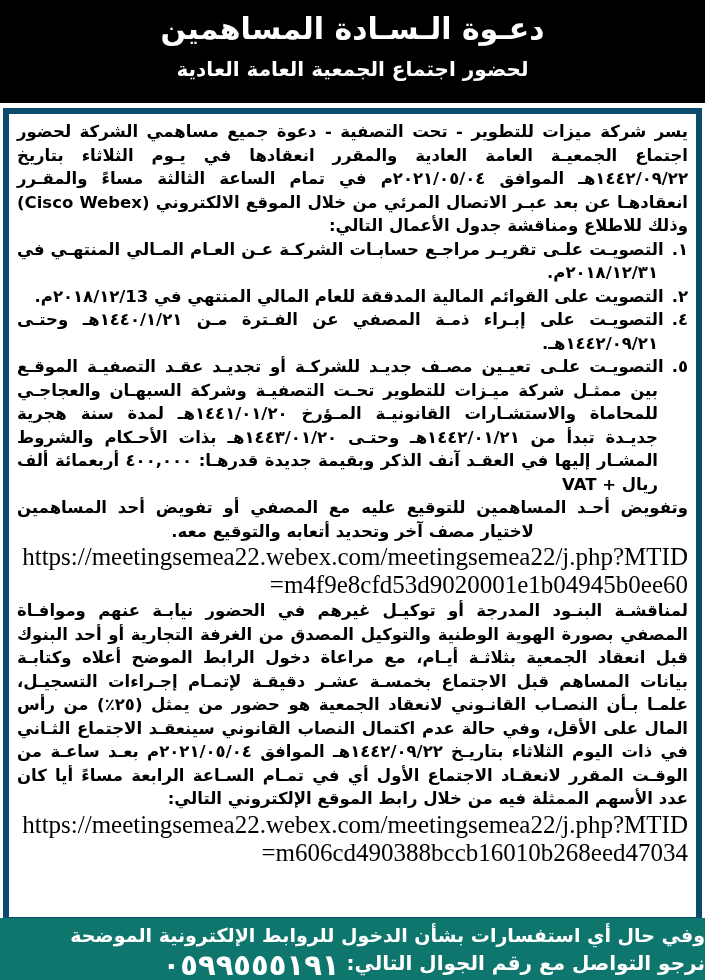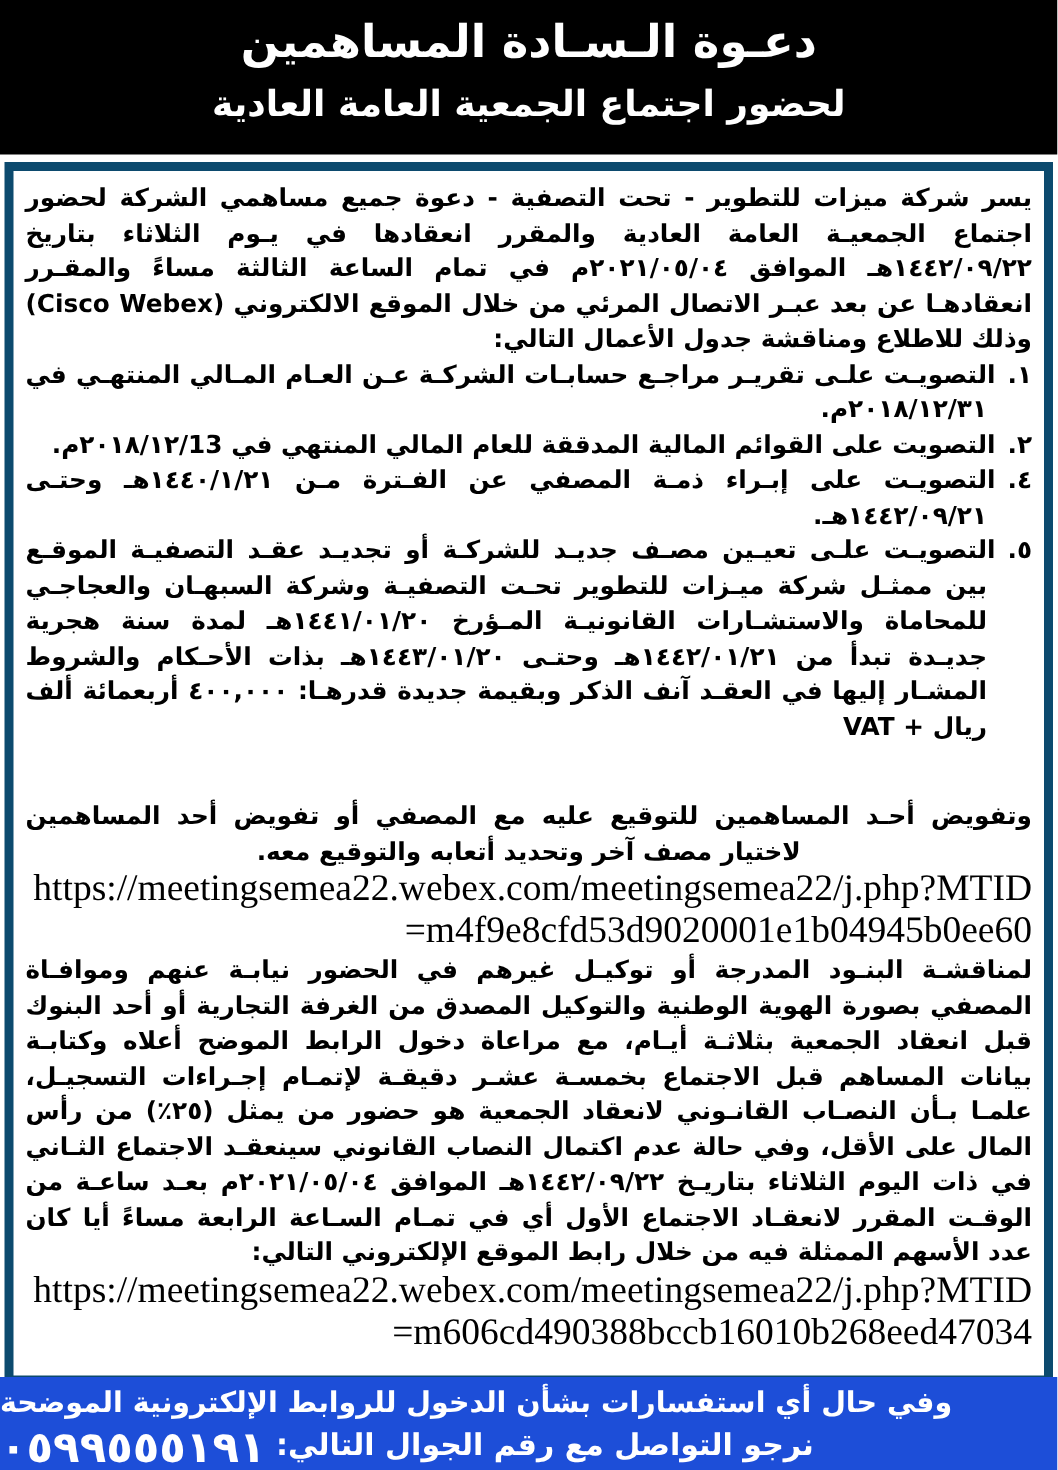--- a/index.html
+++ b/index.html
@@ -14,59 +14,59 @@
   .ad { position:absolute; inset:0; }
 
   
   .masthead {
     background:#000000; color:#ffffff;
     text-align:center;
     padding:8px 4px 10px;
     height:103px;
   }
   .masthead .l1 { font-size:30px; font-weight:bold; line-height:42px; letter-spacing:1px; }
-  .masthead .l2 { font-size:24px; font-weight:bold; line-height:38px; letter-spacing:1px; }
+  .masthead .l2 { font-size:20px; font-weight:bold; line-height:38px; letter-spacing:1px; }
 
   
   .bodybox {
     margin:5px 3px 0;
     border:6px solid #0c4a6e;
     padding:6px 8px 4px;
     direction:rtl;
     font-weight:bold;
     font-size:16.5px;
     line-height:23.5px;
     height:815px;
     overflow:hidden;
   }
   .just  { text-align:justify; }
   .agenda-item {
     text-align:justify;
     padding-right:30px;
     text-indent:-30px;
   }
   .agenda-item .num { margin-left:8px; }
-  .center-last { text-align:justify; text-align-last:center;margin-top:36px; }
+  .center-last { text-align:justify; text-align-last:center; }
   .link-note { text-align:right; }
   .url {
     direction:ltr;
     text-align:right;
     font-family:"Liberation Serif", serif;
     font-weight:normal;
     font-size:25px;
     line-height:28px;
     word-break:break-all;
   }
 
   
   .footer {
     position:absolute; left:0; right:0; bottom:0;
     height:62px;
-    background:#1d4ed8; color:#ffffff;
-    text-align:left;
+    background:#0f766e; color:#ffffff;
+    text-align:right;
     direction:rtl;
     padding-top:4px;
     z-index:5;
   }
   .footer .f1 { font-size:19px; font-weight:bold; line-height:26px; }
   .footer .f2 { font-size:20px; font-weight:bold; line-height:30px; }
   .footer .phone {
     font-size:29px; font-weight:bold; letter-spacing:5px;
     vertical-align:middle;
   }

